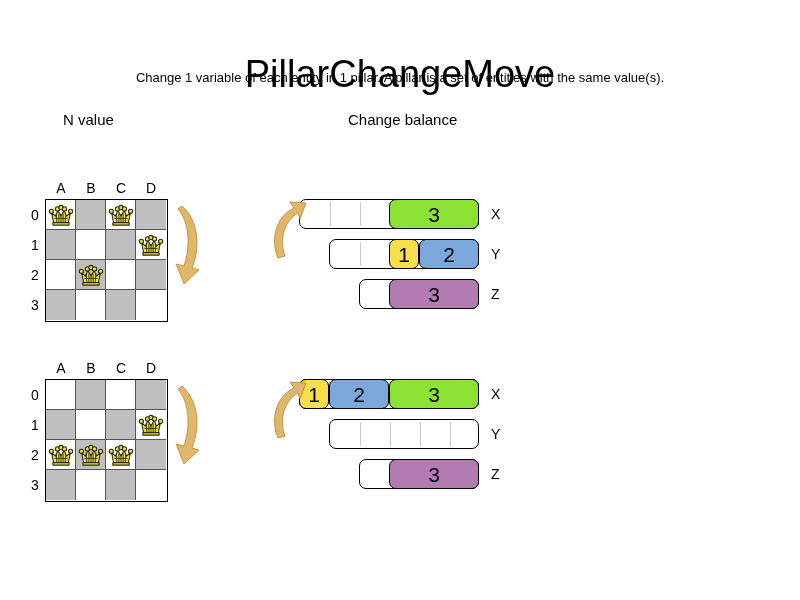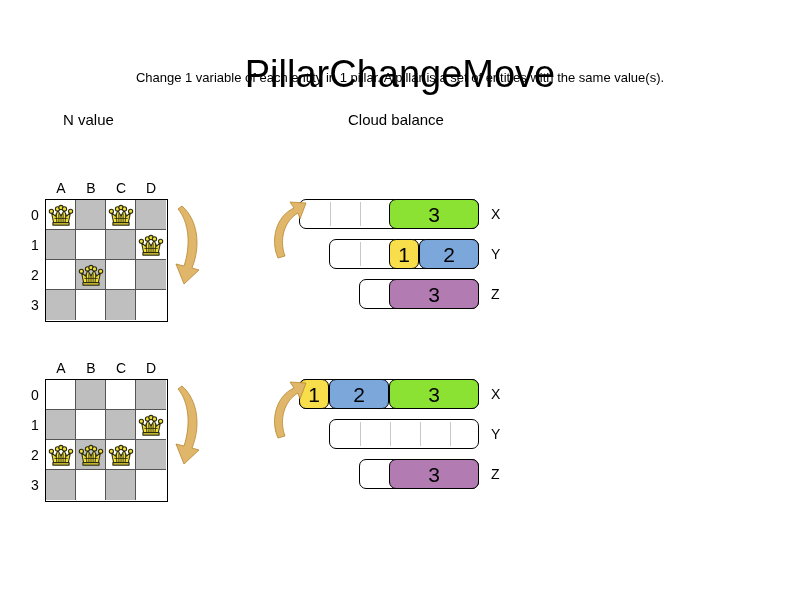--- a/index.html
+++ b/index.html
@@ -138,21 +138,21 @@
     pointer-events: none;
   }
 </style>
 </head>
 <body>
 
 <h1 class="page-title">PillarChangeMove</h1>
 <div class="page-subtitle">Change 1 variable of each entity in 1 pillar. A pillar is a set of entities with the same value(s).</div>
 
 <div class="section-header hdr-nqueens">N value</div>
-<div class="section-header hdr-cloud">Cloud balance</div>
+<div class="section-header hdr-cloud">Change balance</div>
 
 <div id="boards-layer">
     <div class="board" style="left: 45px; top: 199px;">
       <div class="col-label" style="left: 0px;">A</div>
       <div class="col-label" style="left: 30px;">B</div>
       <div class="col-label" style="left: 60px;">C</div>
       <div class="col-label" style="left: 90px;">D</div>
       <div class="row-label" style="top: 7px;">0</div>
       <div class="row-label" style="top: 37px;">1</div>
       <div class="row-label" style="top: 67px;">2</div>

